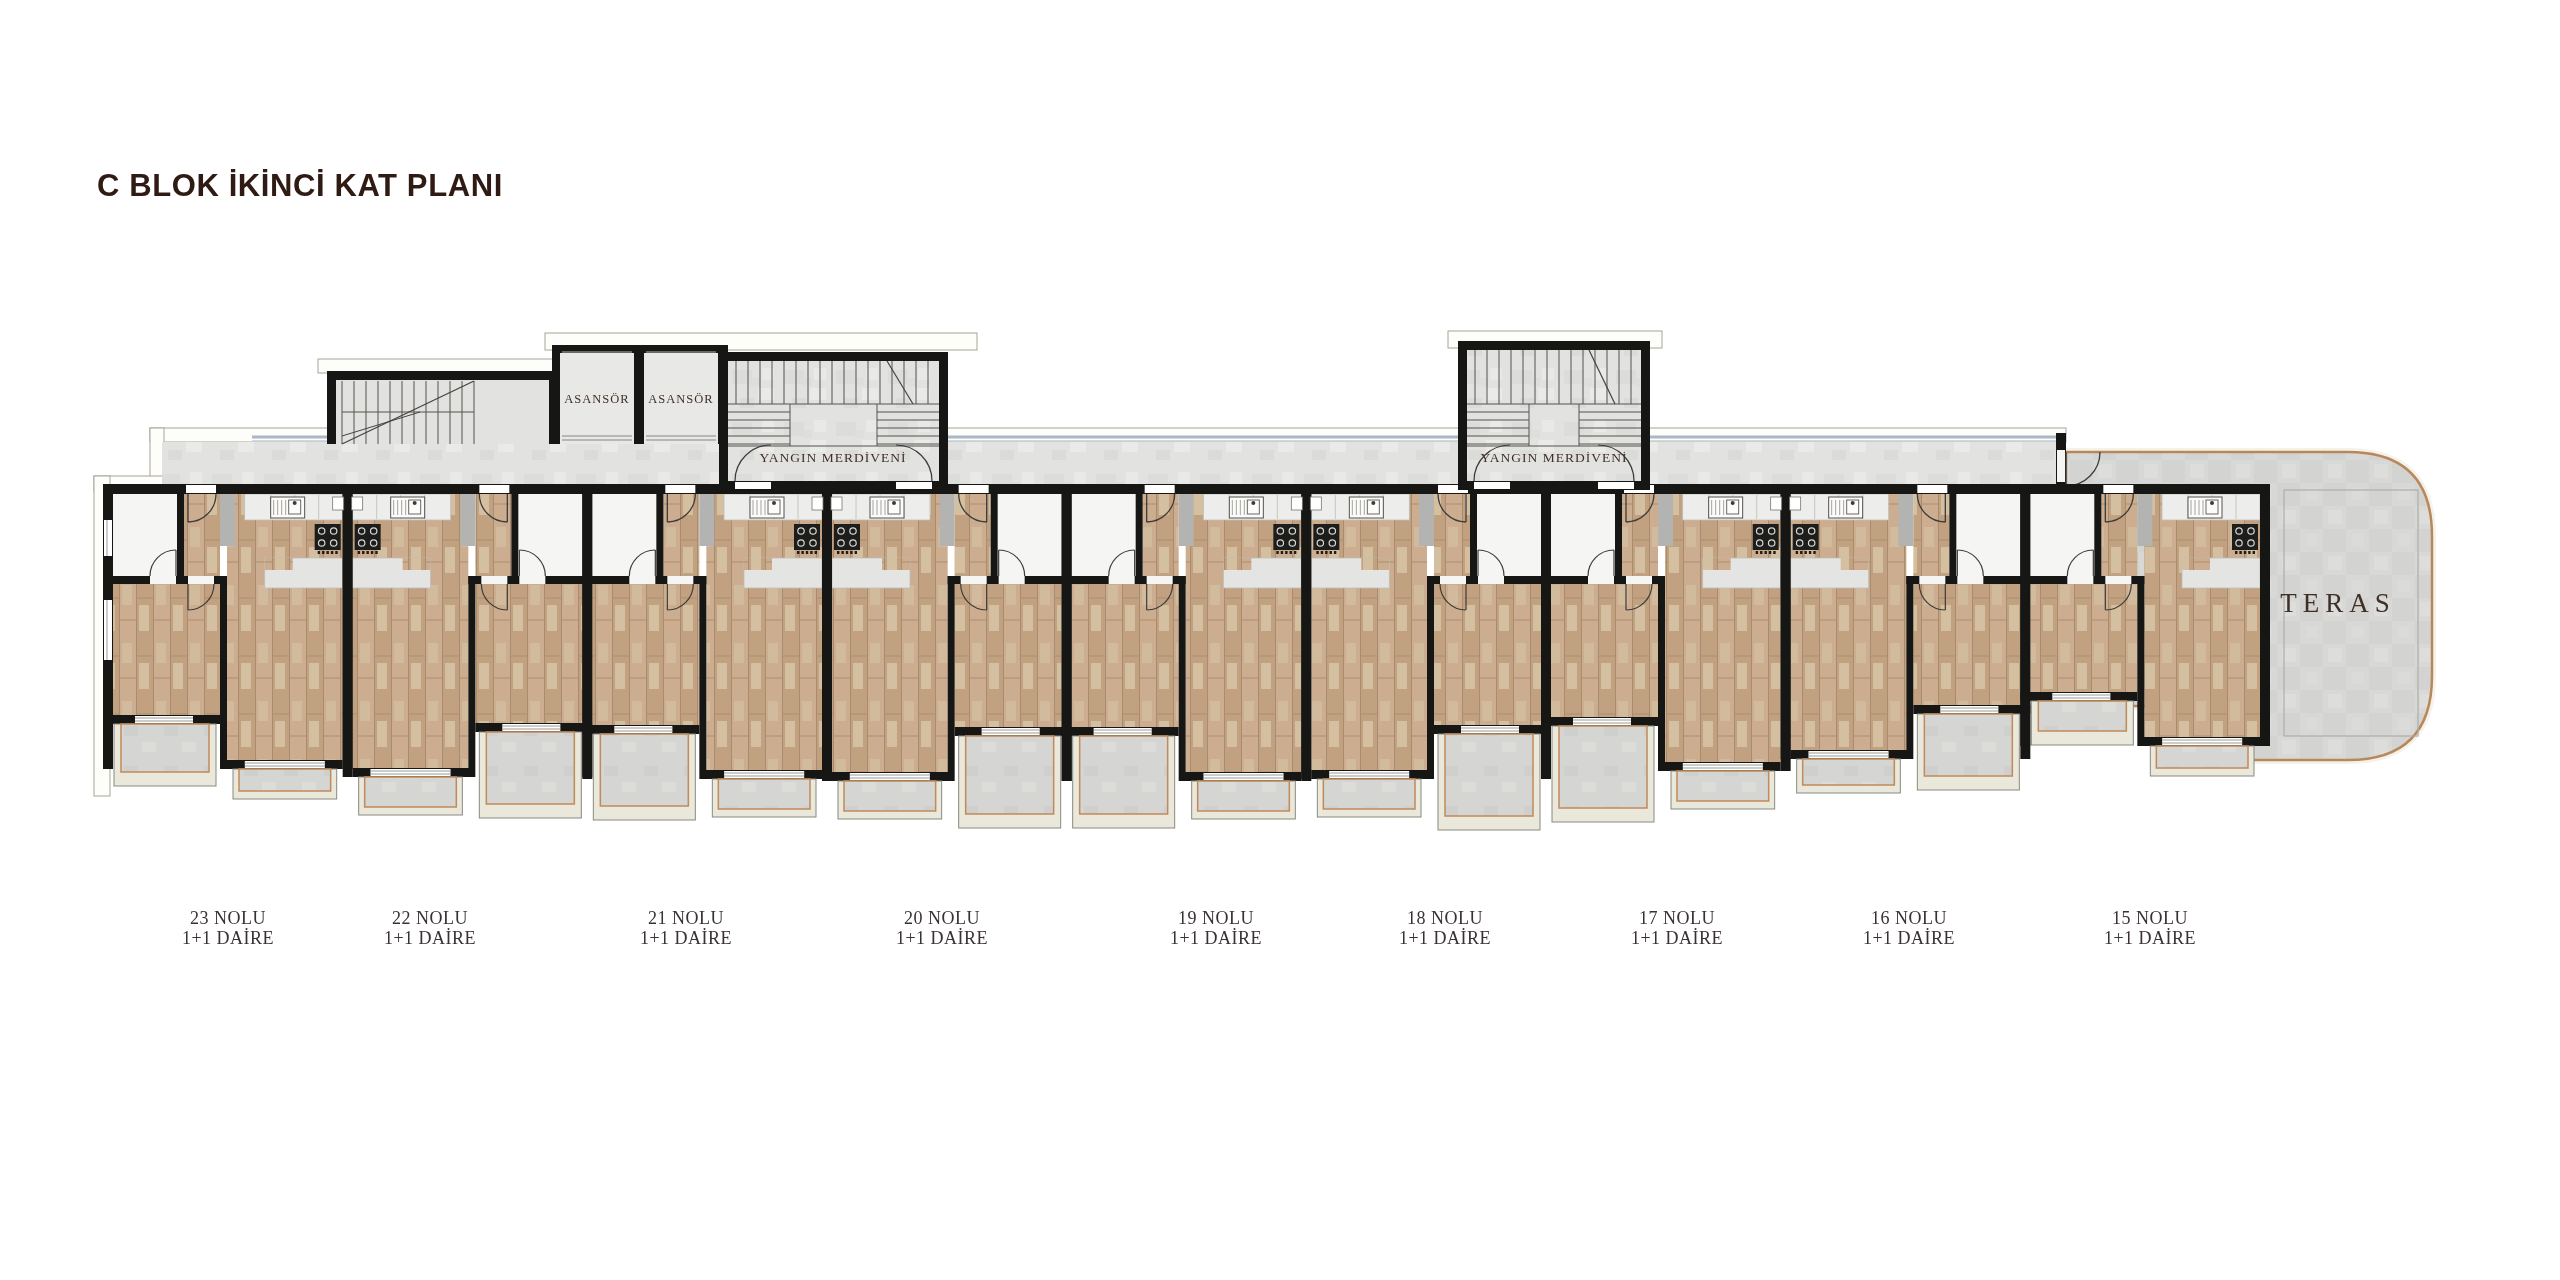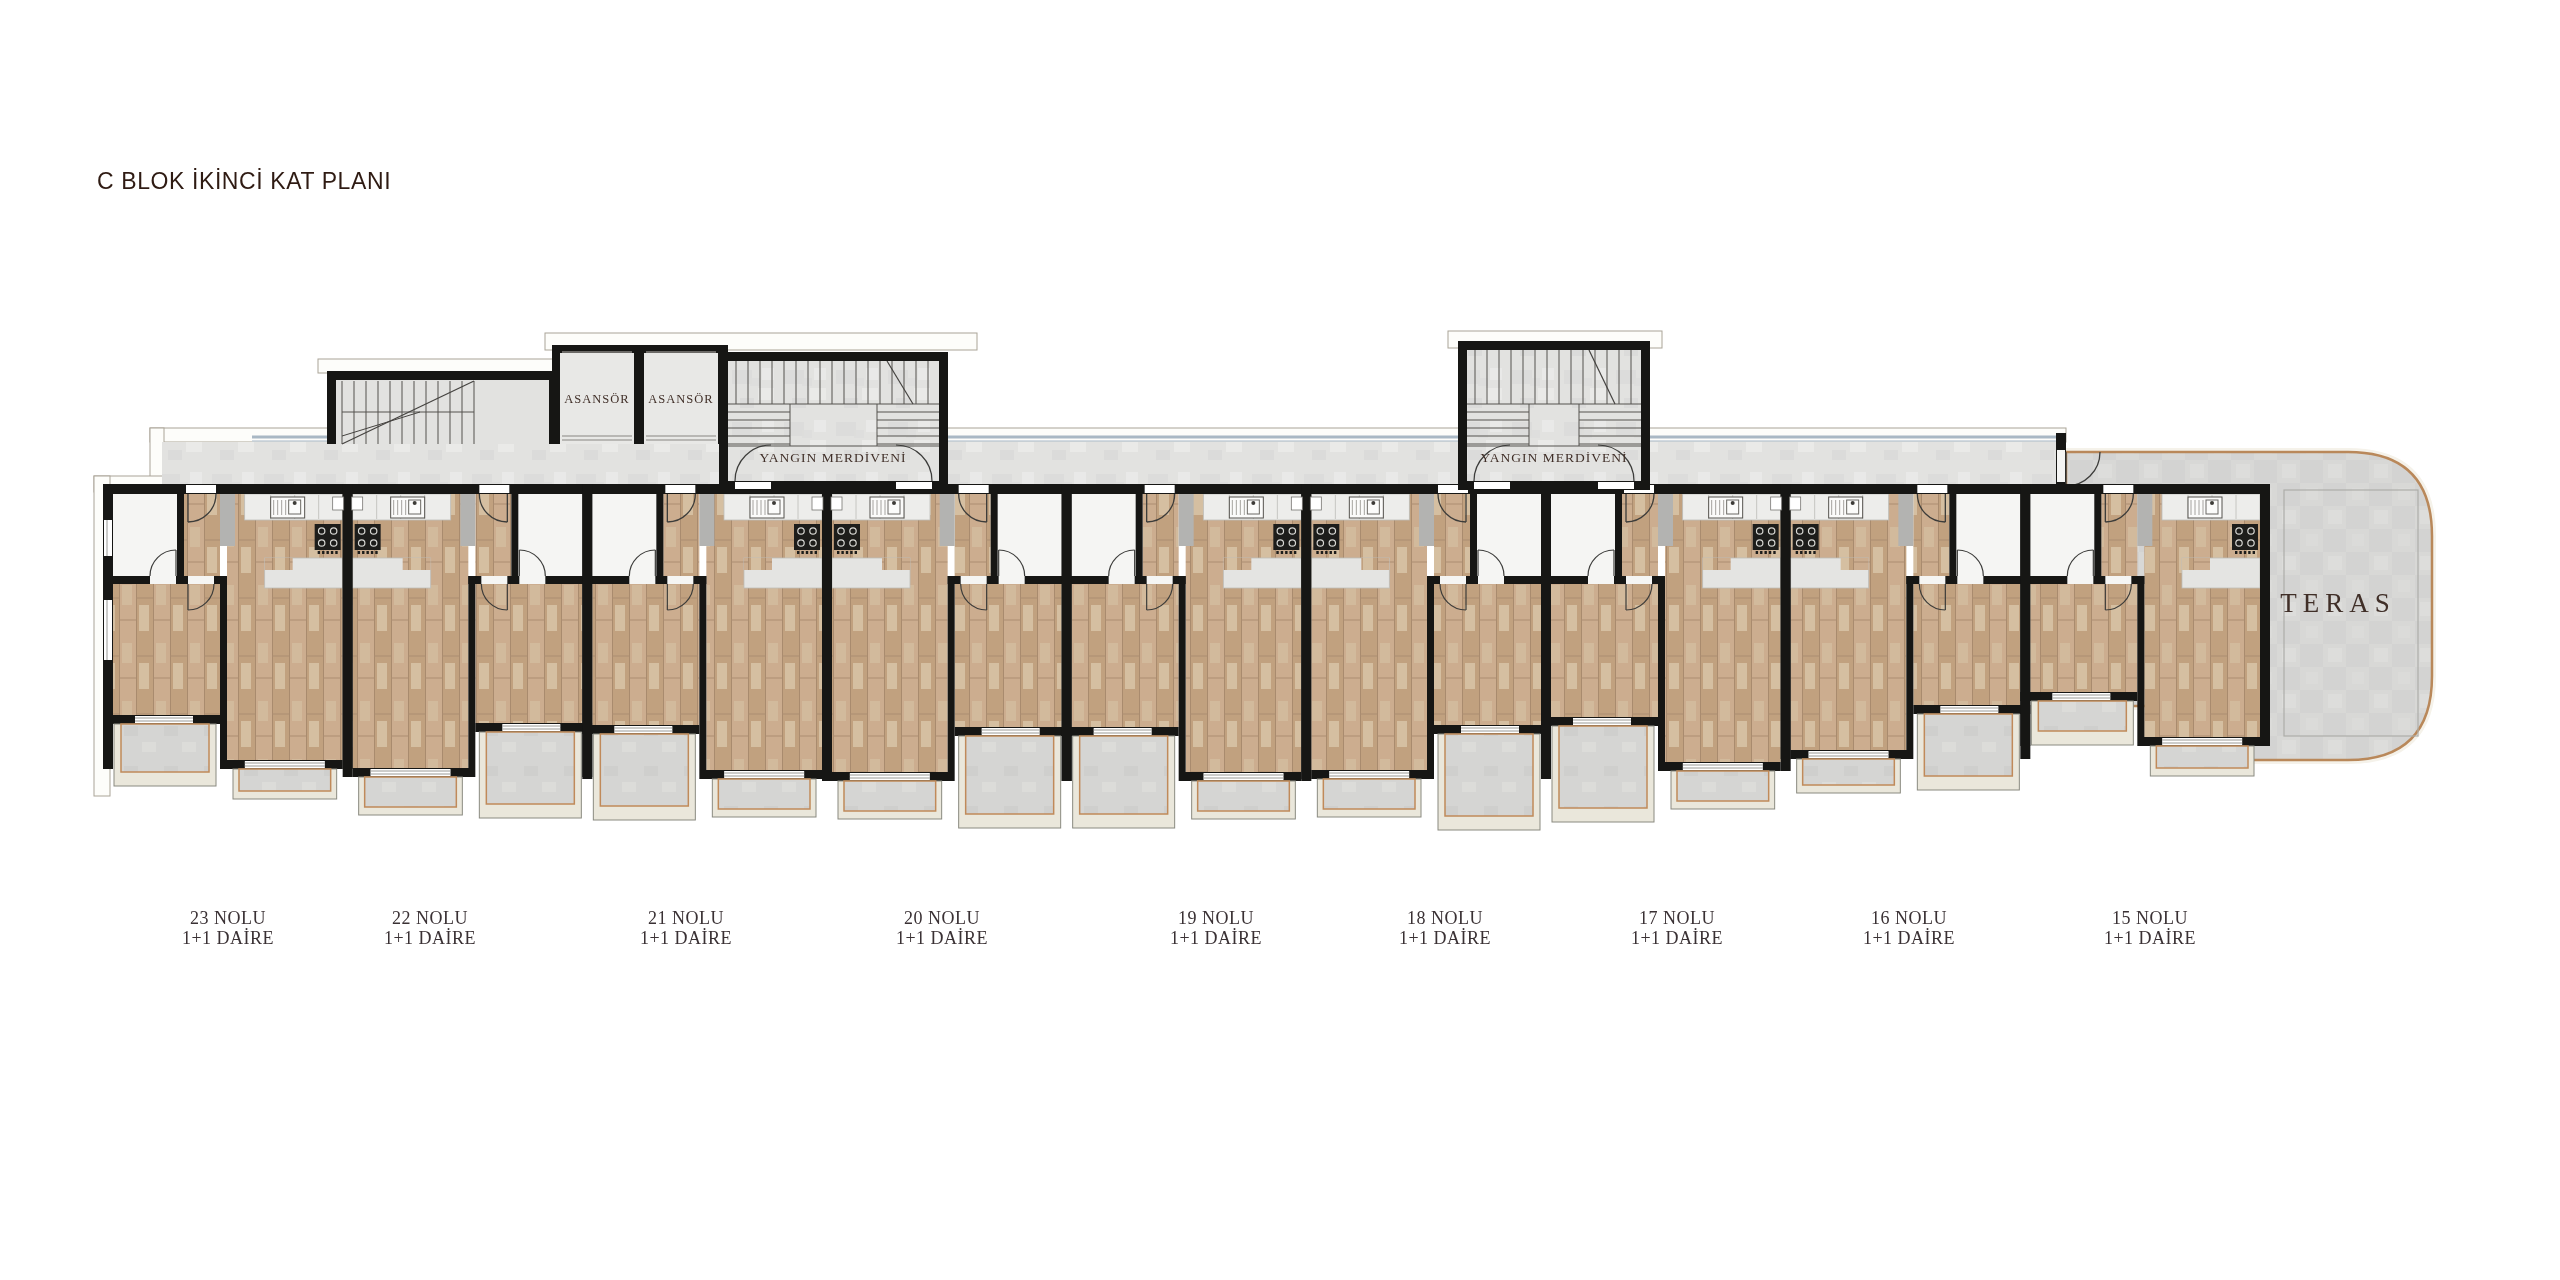--- a/index.html
+++ b/index.html
@@ -1,20 +1,20 @@
 <!DOCTYPE html>
 <html><head>
 <meta charset="utf-8">
 <style>
   html,body{margin:0;padding:0;background:#ffffff;}
   .stage{position:relative;width:2560px;height:1280px;background:#ffffff;overflow:hidden;
          font-family:"Liberation Sans",sans-serif;}
   .plan-title{position:absolute;left:97px;top:168px;margin:0;
-              font-family:"Liberation Sans",sans-serif;font-weight:400;
-              font-size:23px;letter-spacing:.6px;color:#2f1b13;}
+              font-family:"Liberation Sans",sans-serif;font-weight:700;
+              font-size:31px;letter-spacing:.6px;color:#2f1b13;}
   svg text{user-select:none;}
 </style>
 </head>
 <body>
 
 <div class="stage">
   <h1 class="plan-title">C BLOK İKİNCİ KAT PLANI</h1>
   <svg id="plan" width="2560" height="1280" viewBox="0 0 2560 1280">
       <defs>
         <pattern id="wood" width="34" height="58" patternUnits="userSpaceOnUse">

